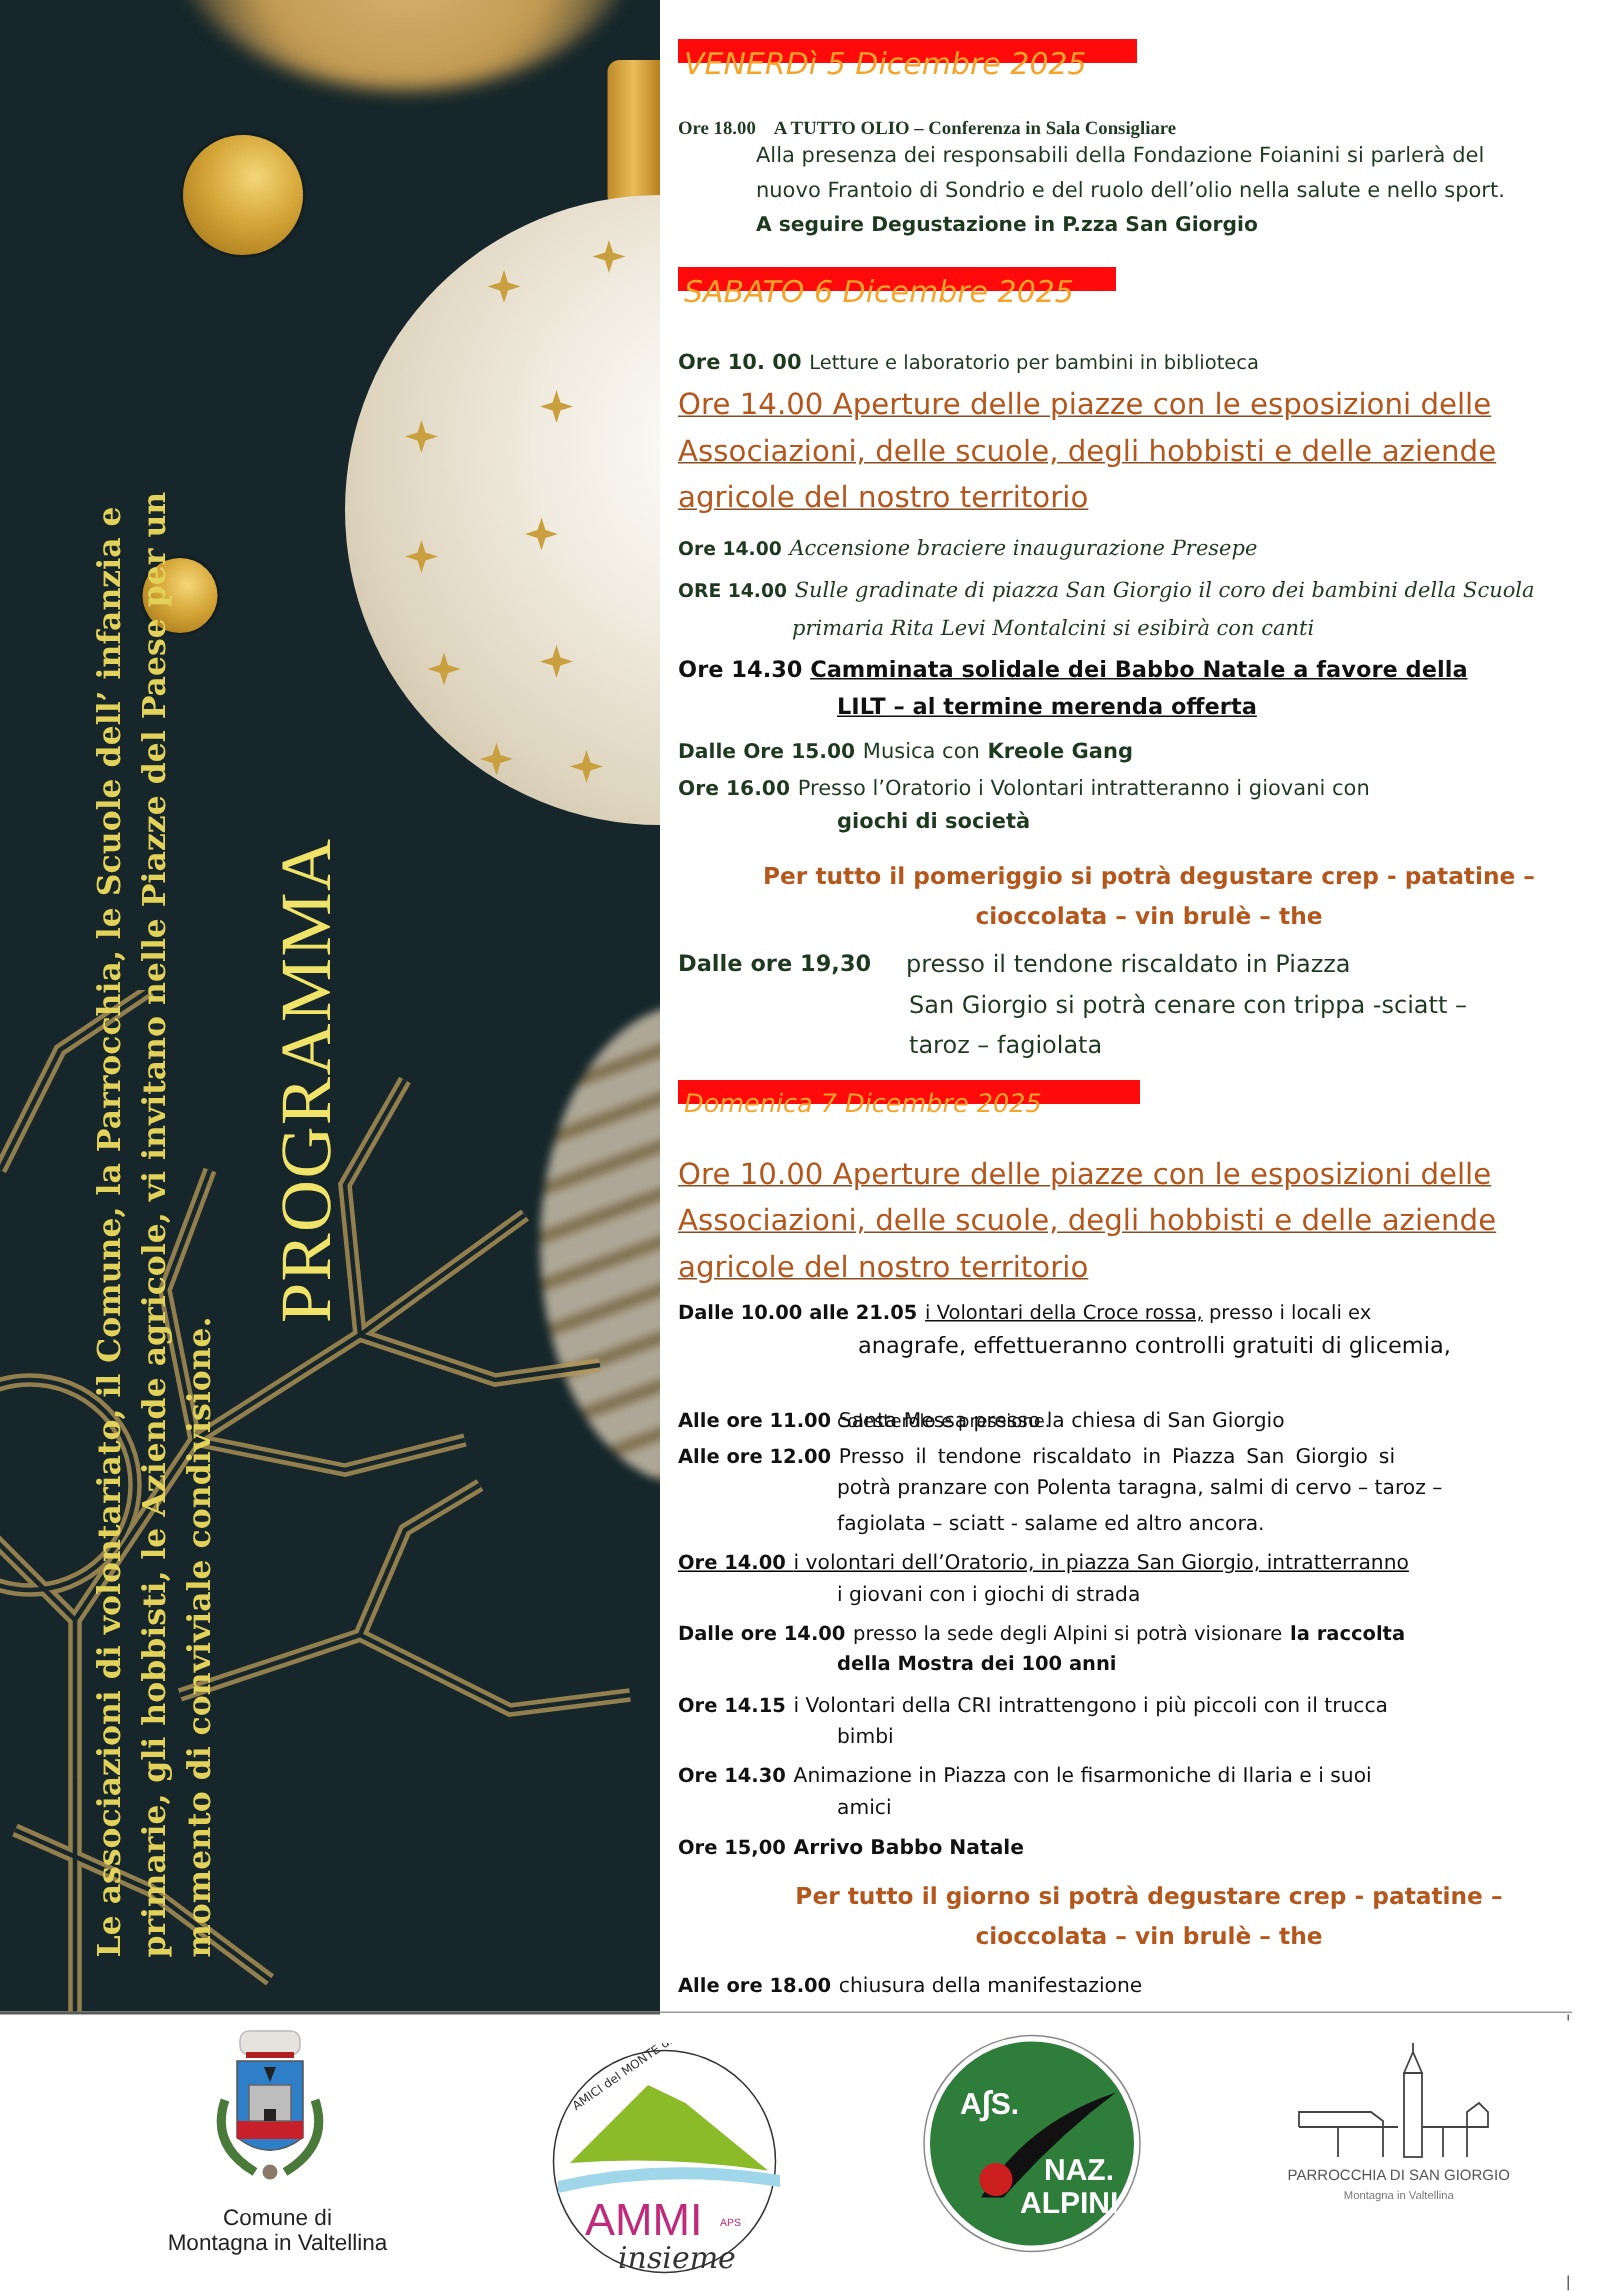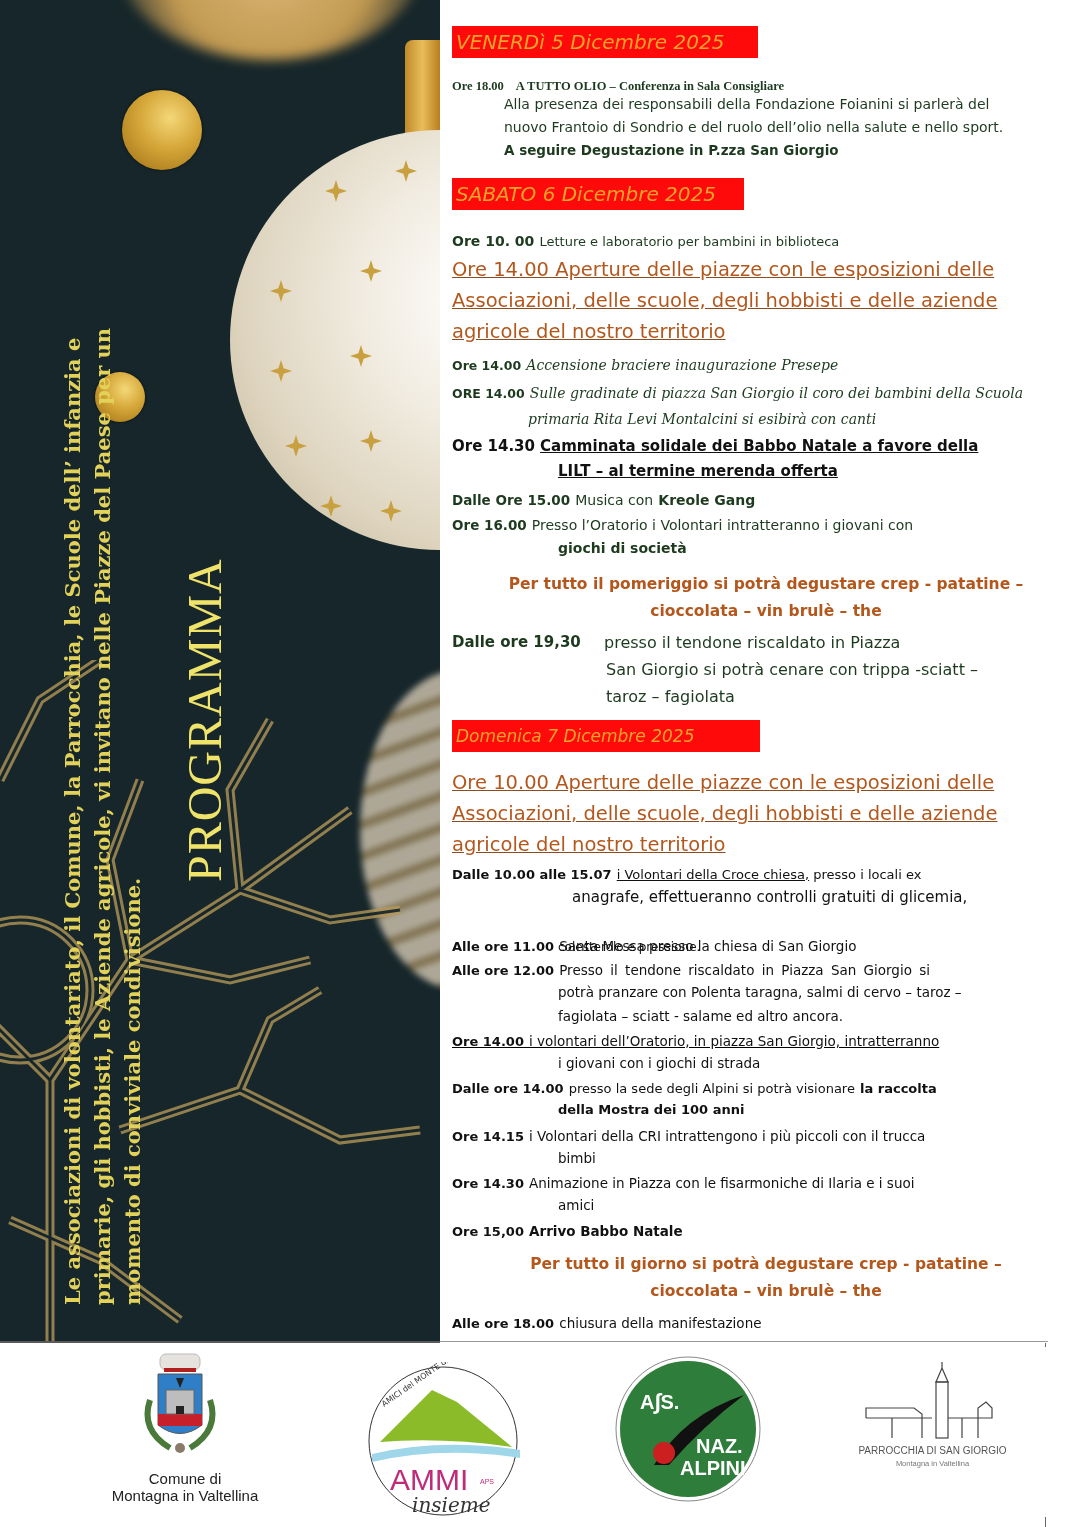--- a/index.html
+++ b/index.html
@@ -53,21 +53,21 @@
     transform-origin: 0 0; transform: rotate(-90deg);
     font-family: "Liberation Serif", serif; font-size: 48px; letter-spacing: 1px;
     color: #efe36a; white-space: nowrap; line-height: 44px;
   }
 
   
   .program { position: absolute; left: 452px; top: 0; width: 628px; }
   .day-header {
     position: absolute; left: 0; background: #ff0a0a; color: #f5a42a;
     font-family: "DejaVu Sans", sans-serif; font-style: italic;
-    padding: 0 4px; height: 32px; line-height: 32px; font-size: 20px; white-space: nowrap;
+    padding: 0 4px; height: 16px; line-height: 32px; font-size: 20px; white-space: nowrap;
   }
   .row { position: absolute; left: 0; font-family: "DejaVu Sans", sans-serif; white-space: nowrap; }
   .time { font-weight: bold; color: #111; font-size: 14px; }
   .txt { color: #111; font-size: 14px; text-align: center; }
   .green { color: #1d3a1f; }
   .serif-it { font-family: "DejaVu Serif", serif; font-style: italic; }
   .under { text-decoration: underline; }
   .big-orange {
     color: #b4571c; font-size: 19.5px; text-decoration: underline; text-decoration-color: #8a4c20;
     line-height: 31px;
@@ -198,22 +198,22 @@
   <div class="row txt green" style="top:633px;left:152px;font-size:16px">presso il tendone  riscaldato  in  Piazza</div>
   <div class="row txt green" style="top:660px;left:154px;font-size:16px">San Giorgio si potrà cenare con trippa -sciatt –</div>
   <div class="row txt green" style="top:687px;left:154px;font-size:16px">taroz – fagiolata</div>
 
   <div class="day-header" style="top:720px;width:308px;font-size:17px;">Domenica 7 Dicembre 2025</div>
   <div class="row big-orange" style="top:767px;">Ore 10.00 Aperture delle piazze con le esposizioni delle</div>
   <div class="row big-orange" style="top:798px;">Associazioni, delle scuole, degli hobbisti e delle aziende</div>
   <div class="row big-orange" style="top:829px;">agricole del nostro territorio</div>
 
   <div class="row" style="top:864px;">
-    <span class="time" style="font-size:13px">Dalle 10.00 alle 15.07</span>
-    <span class="txt under" style="font-size:13px">i Volontari della Croce chiesa,</span><span class="txt" style="font-size:13px"> presso i locali ex</span>
+    <span class="time" style="font-size:13px">Dalle 10.00 alle 21.05</span>
+    <span class="txt under" style="font-size:13px">i Volontari della Croce rossa,</span><span class="txt" style="font-size:13px"> presso i locali ex</span>
   </div>
   <div class="row txt" style="top:888px;left:120px;font-size:15px">anagrafe, effettueranno controlli gratuiti di glicemia,</div>
   <div class="row txt" style="top:940px;left:106px;font-size:12px">colesterolo e pressione.</div>
 
   <div class="row" style="top:936px;">
     <span class="time" style="font-size:13px">Alle ore 11.00</span>
     <span class="txt" style="font-size:13.5px">Santa Messa presso la chiesa di San Giorgio</span>
   </div>
   <div class="row" style="top:960px;">
     <span class="time" style="font-size:13px">Alle ore 12.00</span>

